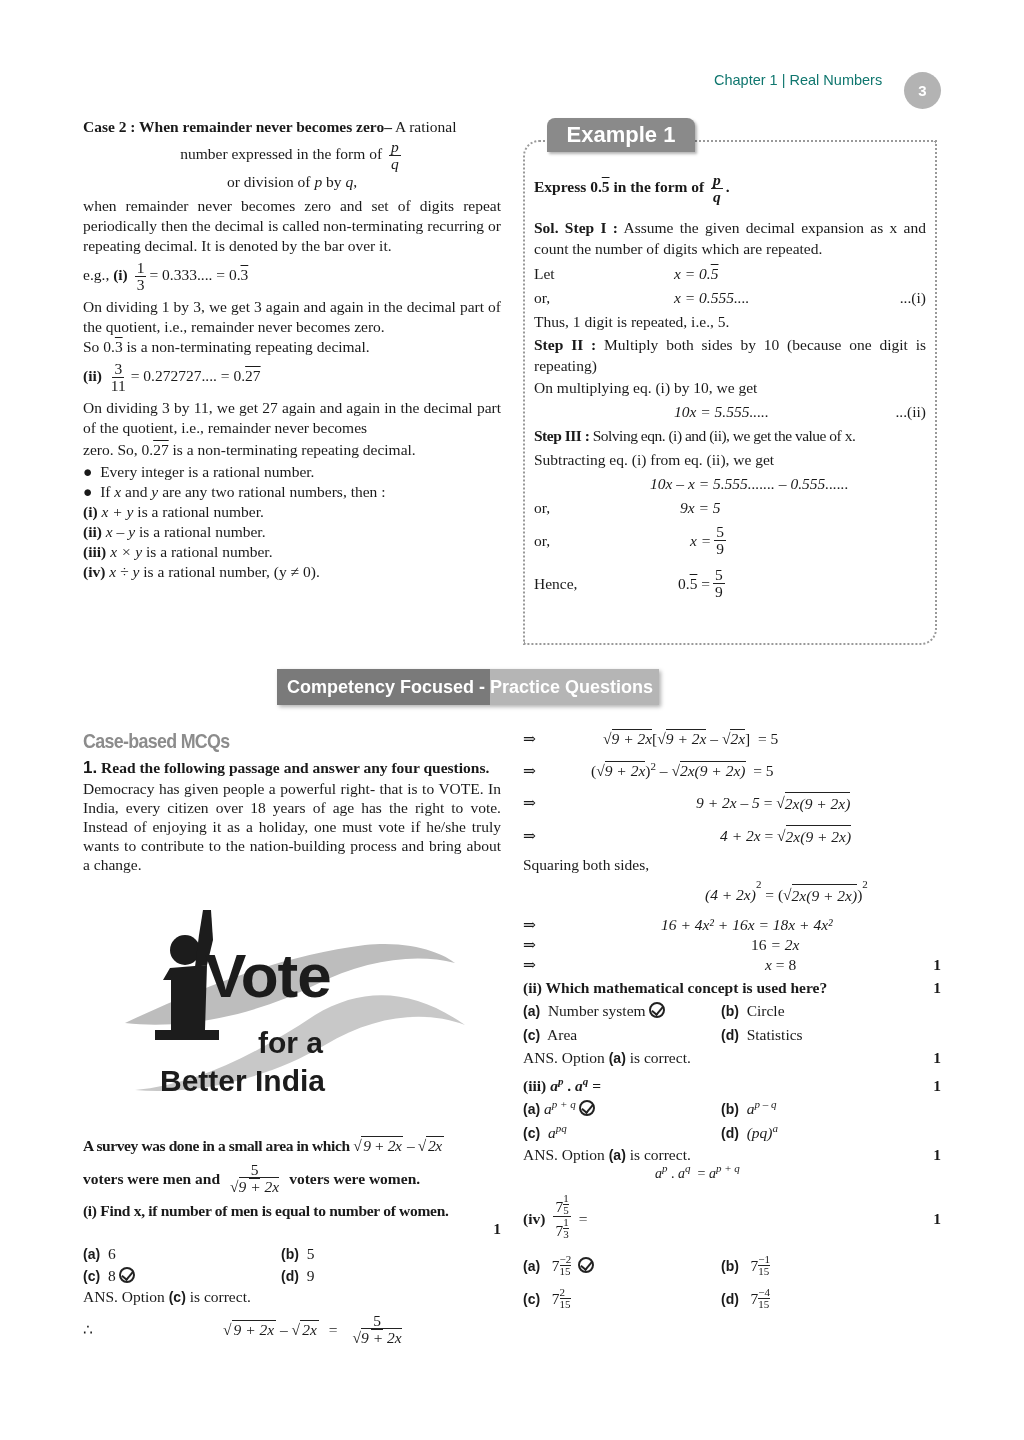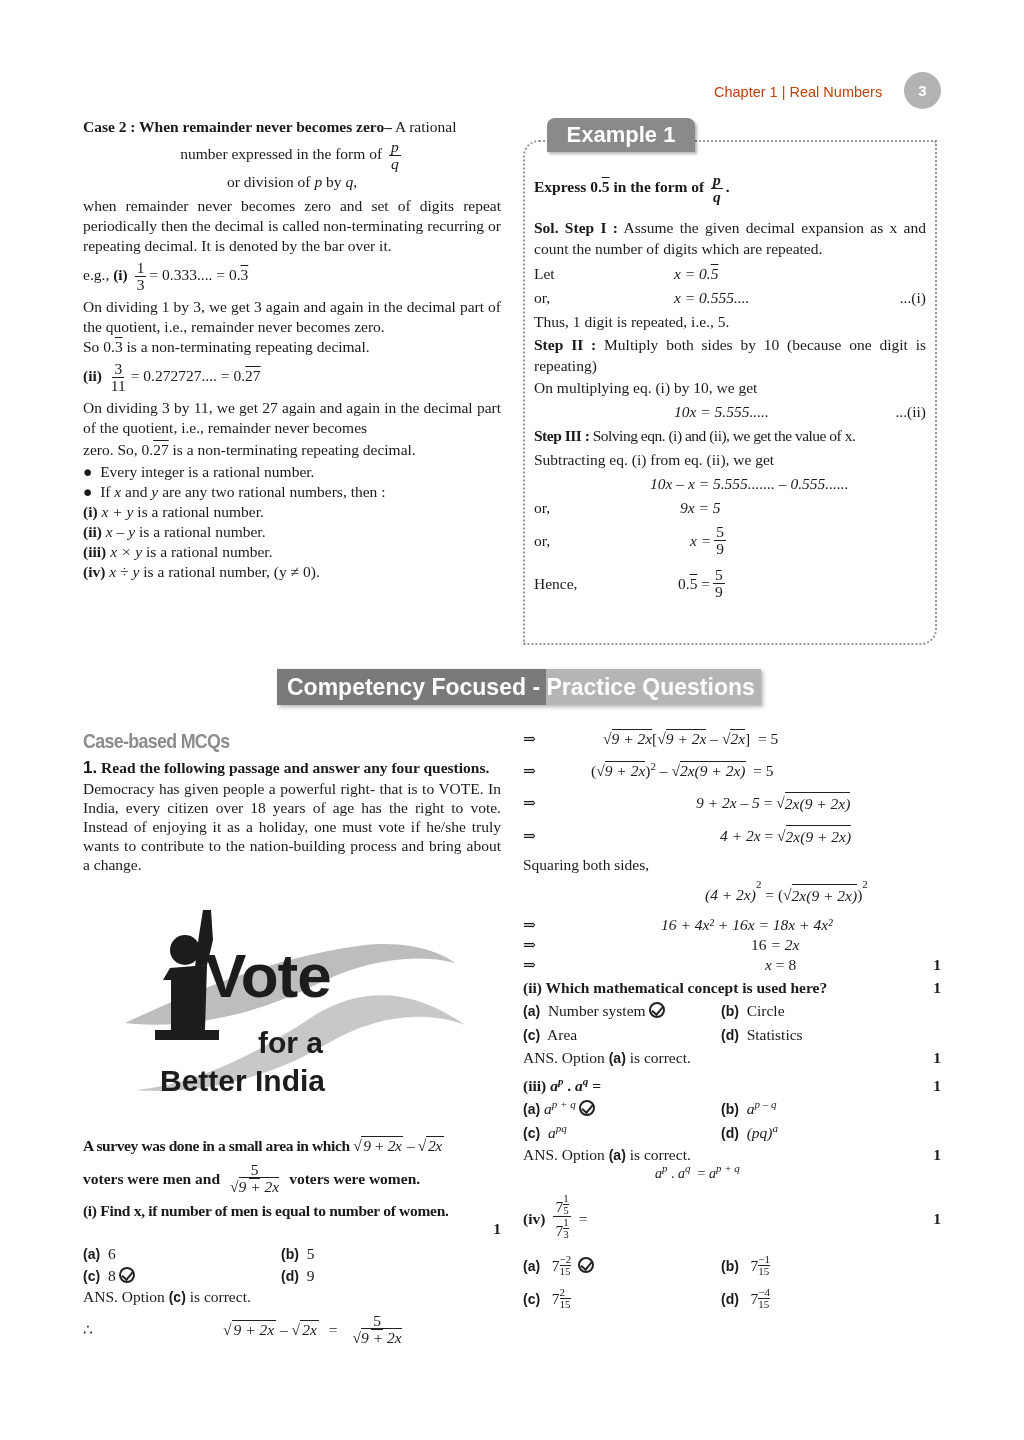--- a/index.html
+++ b/index.html
@@ -18,21 +18,21 @@
   sup { font-size: 11px; line-height: 0; }
   .opt-lbl { font-family: "Liberation Sans", sans-serif; font-weight: bold; font-size: 14px; }
   .tick { display: inline-block; width: 16px; height: 16px; border: 2px solid #222; border-radius: 50%; position: relative; vertical-align: -2px; margin-left: 3px; }
   .tick::after { content: ""; position: absolute; left: 3px; top: 0px; width: 5px; height: 9px; border-right: 2.5px solid #222; border-bottom: 2.5px solid #222; transform: rotate(40deg); }
   .just { text-align: justify; }
   .row { display: flex; }
 </style>
 </head>
 <body>
 
-<div class="abs sans" style="left:714px; top:82px; font-size:14.5px; color:#c2410c;">
+<div class="abs sans" style="left:714px; top:70px; font-size:14.5px; color:#0f766e;">
   <span>Chapter 1 | Real Numbers</span>
 </div>
 <div class="abs sans" style="left:904px; top:72px; width:37px; height:37px; border-radius:50%; background:#b3b3b3; color:#fff; font-weight:bold; font-size:15px; text-align:center; line-height:37px;">
   <span>3</span>
 </div>
 
 <div class="abs" style="left:83px; top:116px; width:418px;">
   <div class="just" style="line-height:21px;">
     <b>Case 2 : When remainder never becomes zero–</b>
     <span>A rational</span>
@@ -129,21 +129,21 @@
         <span class="num">5</span>
         <span class="den">9</span>
       </span>
     </div>
   <div class="row" style="align-items:center; margin-top:10px;"><span style="width:144px;">Hence,</span><span>0.</span><span class="ov">5</span>&nbsp;<span>=</span><span class="frac">
         <span class="num">5</span>
         <span class="den">9</span>
       </span></div>
 </div>
 
-<div class="abs sans" style="left:277px; top:669px; height:36px; display:flex; box-shadow:2px 2px 4px rgba(0,0,0,0.3); font-weight:bold; font-size:23px; color:#fff; line-height:36px;">
+<div class="abs sans" style="left:277px; top:669px; height:36px; display:flex; box-shadow:2px 2px 4px rgba(0,0,0,0.3); font-weight:bold; font-size:18px; color:#fff; line-height:36px;">
   <span style="background:#7a7a7a; padding:0 0 0 10px; white-space:pre;">Competency Focused - </span>
   <span style="background:#b5b5b5; padding:0 6px 0 0;">Practice Questions</span>
 </div>
 
 <div class="abs" style="left:83px; top:728px; width:418px;">
   <h2 class="sans" style="font-size:21px; color:#8c8c8c; font-weight:bold; letter-spacing:-0.8px; transform:scaleX(0.85); transform-origin:left; line-height:26px;">Case-based MCQs</h2>
   <p class="just" style="margin-top:4px; font-weight:bold; line-height:19px;"><span class="sans" style="font-size:17px;">1.</span> <span>Read the following passage and answer any four questions.</span></p>
   <p class="just" style="line-height:19px; margin-top:2px;">Democracy has given people a powerful right- that is to VOTE. In India, every citizen over 18 years of age has the right to vote. Instead of enjoying it as a holiday, one must vote if he/she truly wants to contribute to the nation-building process and bring about a change.</p>
 </div>
 

